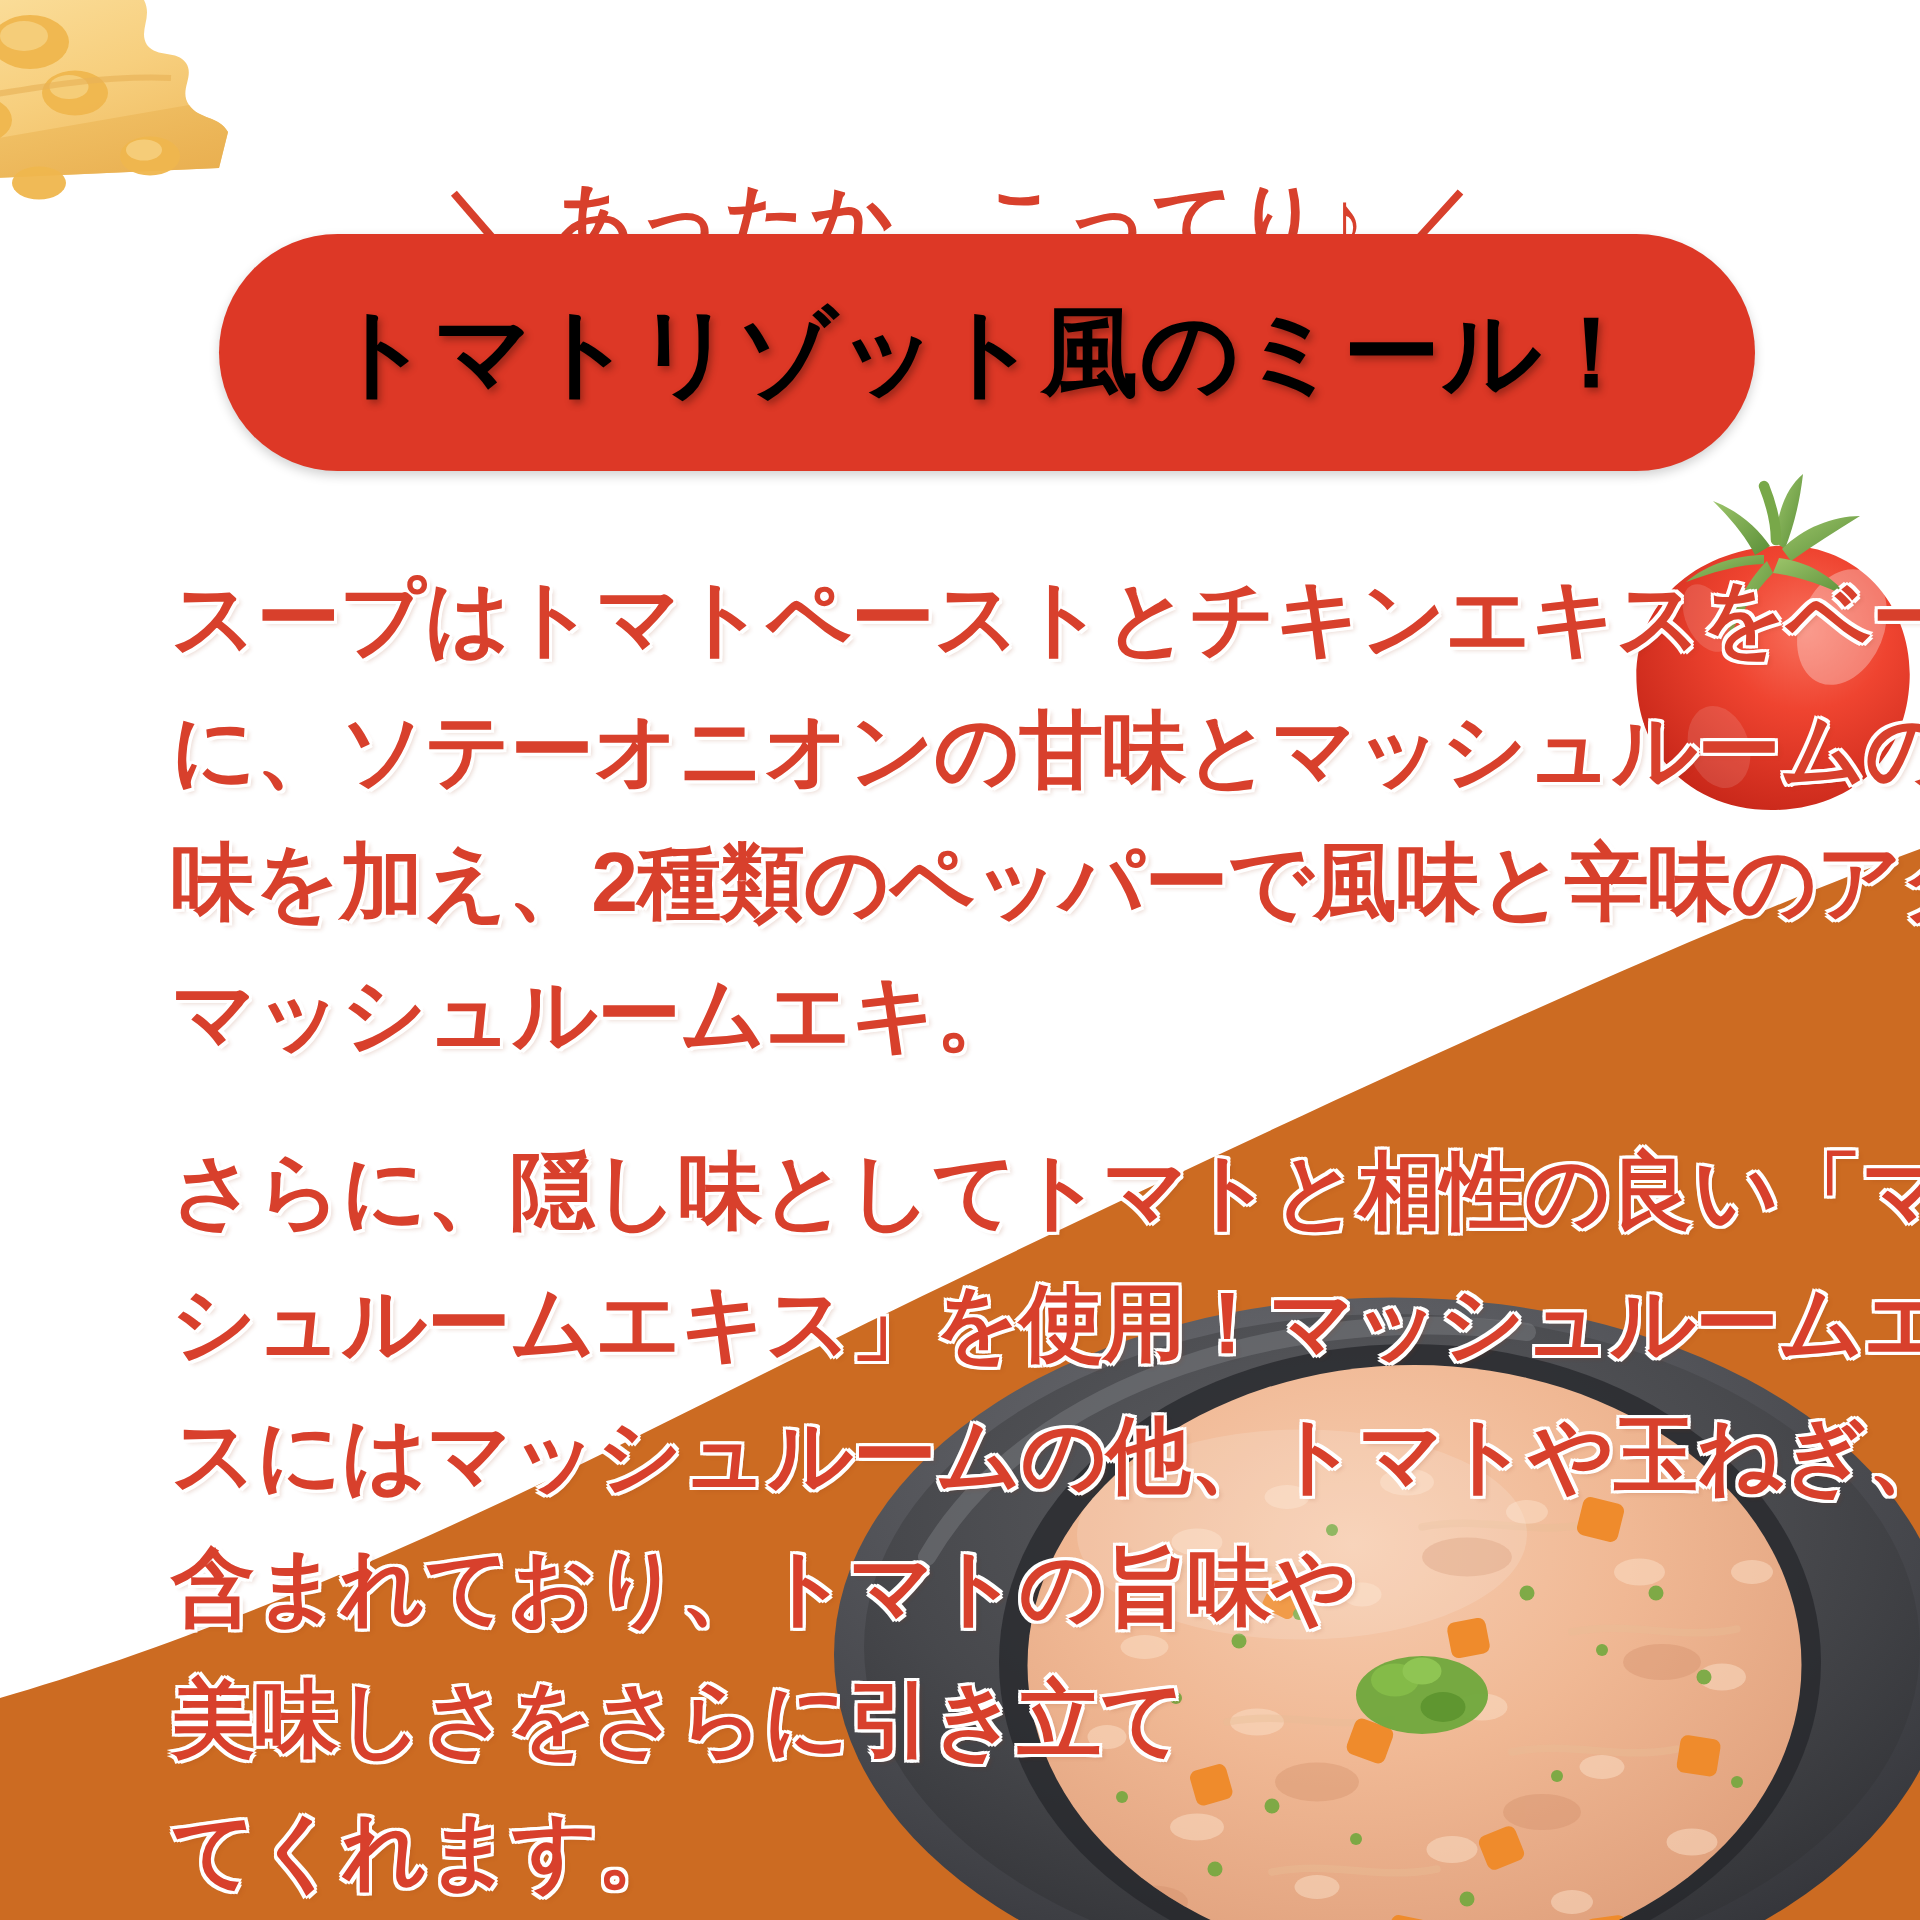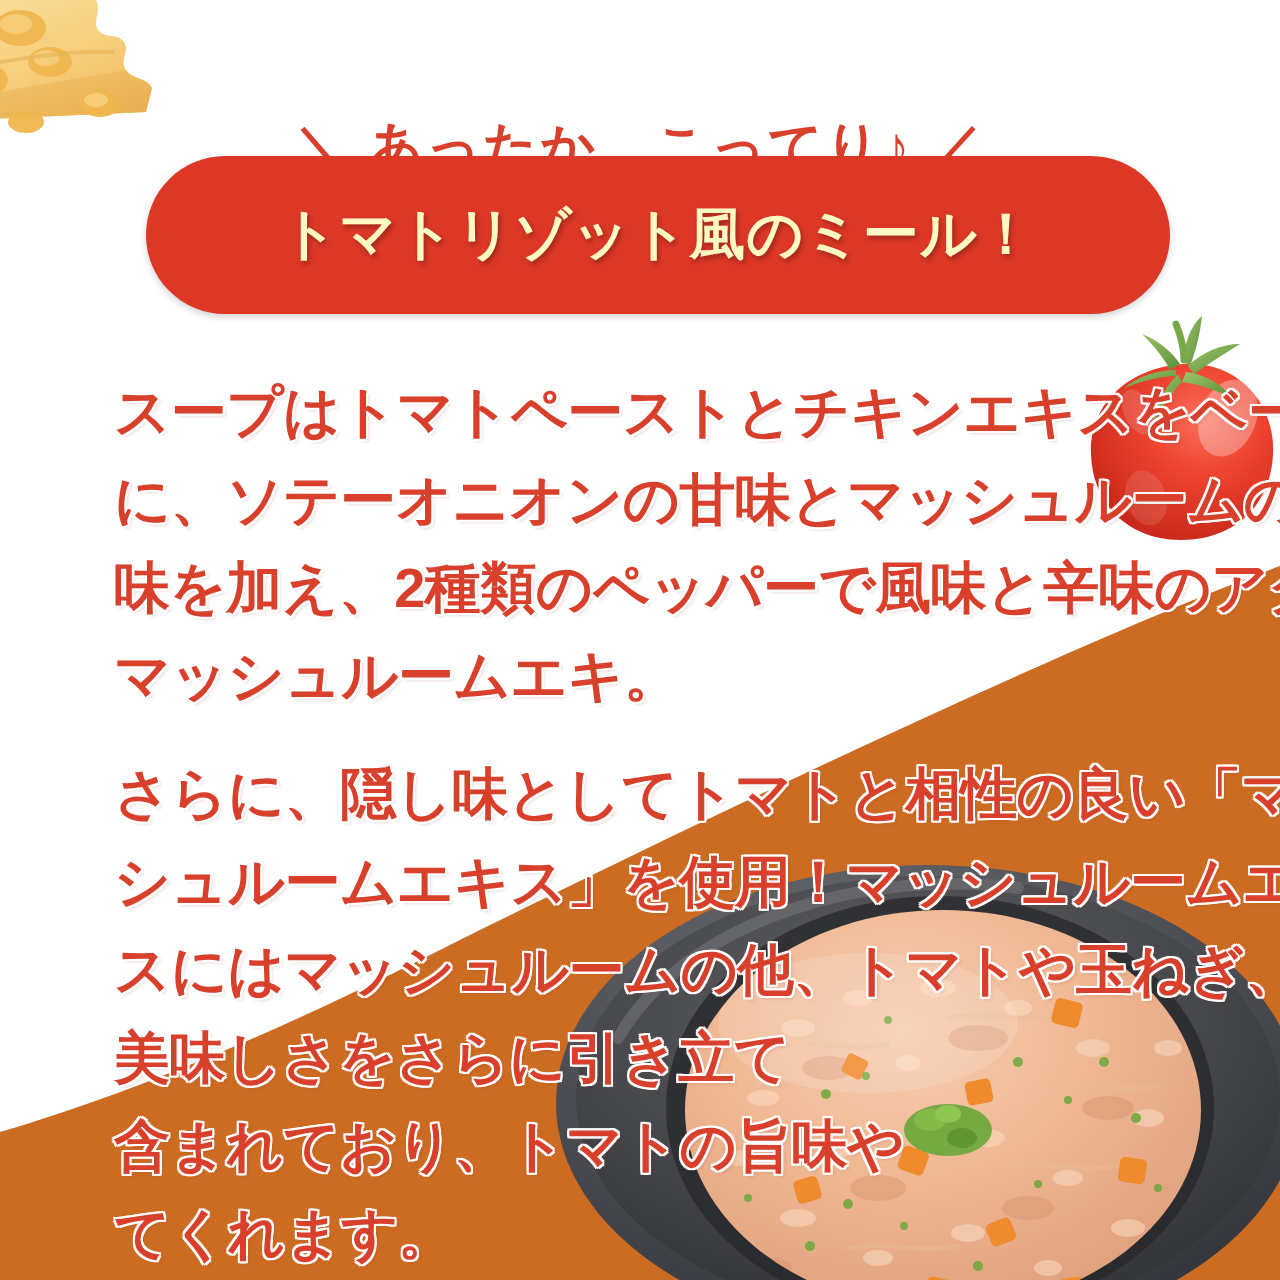--- a/index.html
+++ b/index.html
@@ -83,22 +83,22 @@
     height: 158px;
     background: #dd3826;
     border-radius: 79px;
     z-index: 6;
     box-shadow: 0 3px 7px rgba(0,0,0,0.18);
     display: flex;
     align-items: center;
     justify-content: center;
   }
   .title-text {
-    color: #fef9c3;
-    font-size: 56px;
+    color: #000000;
+    font-size: 65px;
     font-weight: 700;
     letter-spacing: 1px;
     white-space: nowrap;
     text-shadow: 2px 3px 5px rgba(80,20,10,0.45);
   }
 
   
   .body-copy {
     position: absolute;
     left: 114px;
@@ -322,20 +322,20 @@
       <span class="pline">スープはトマトペーストとチキンエキスをベース</span>
       <span class="pline">に、ソテーオニオンの甘味とマッシュルームの旨</span>
       <span class="pline">味を加え、2種類のペッパーで風味と辛味のアク</span>
       <span class="pline">マッシュルームエキ。</span>
     </div>
 
     <div class="para para-2">
       <span class="pline">さらに、隠し味としてトマトと相性の良い「マッ</span>
       <span class="pline">シュルームエキス」を使用！マッシュルームエキ</span>
       <span class="pline">スにはマッシュルームの他、トマトや玉ねぎ、ガ</span>
+      <span class="pline">含まれており、トマトの旨味や</span>
       <span class="pline">美味しさをさらに引き立て</span>
-      <span class="pline">含まれており、トマトの旨味や</span>
       <span class="pline">てくれます。</span>
     </div>
 
   </div>
 
 </div>
 
 </body></html>

